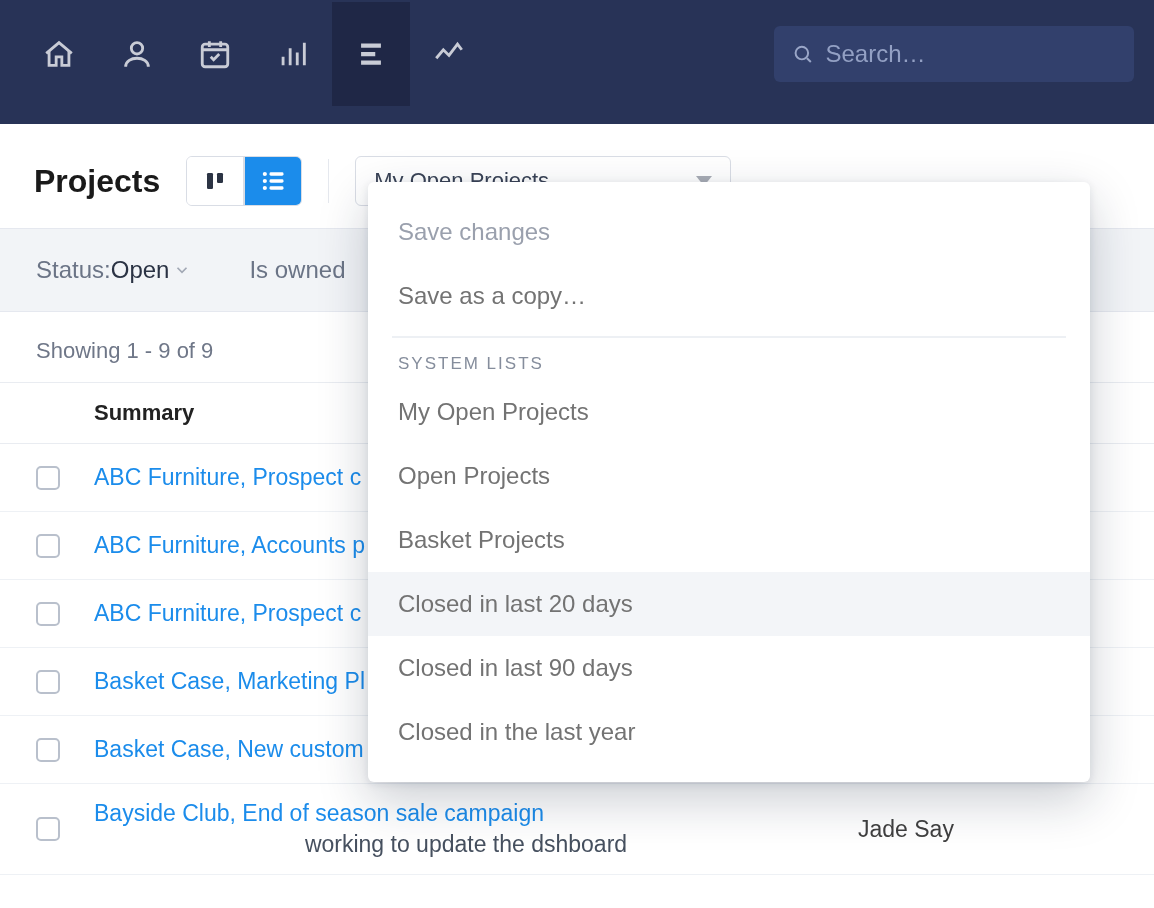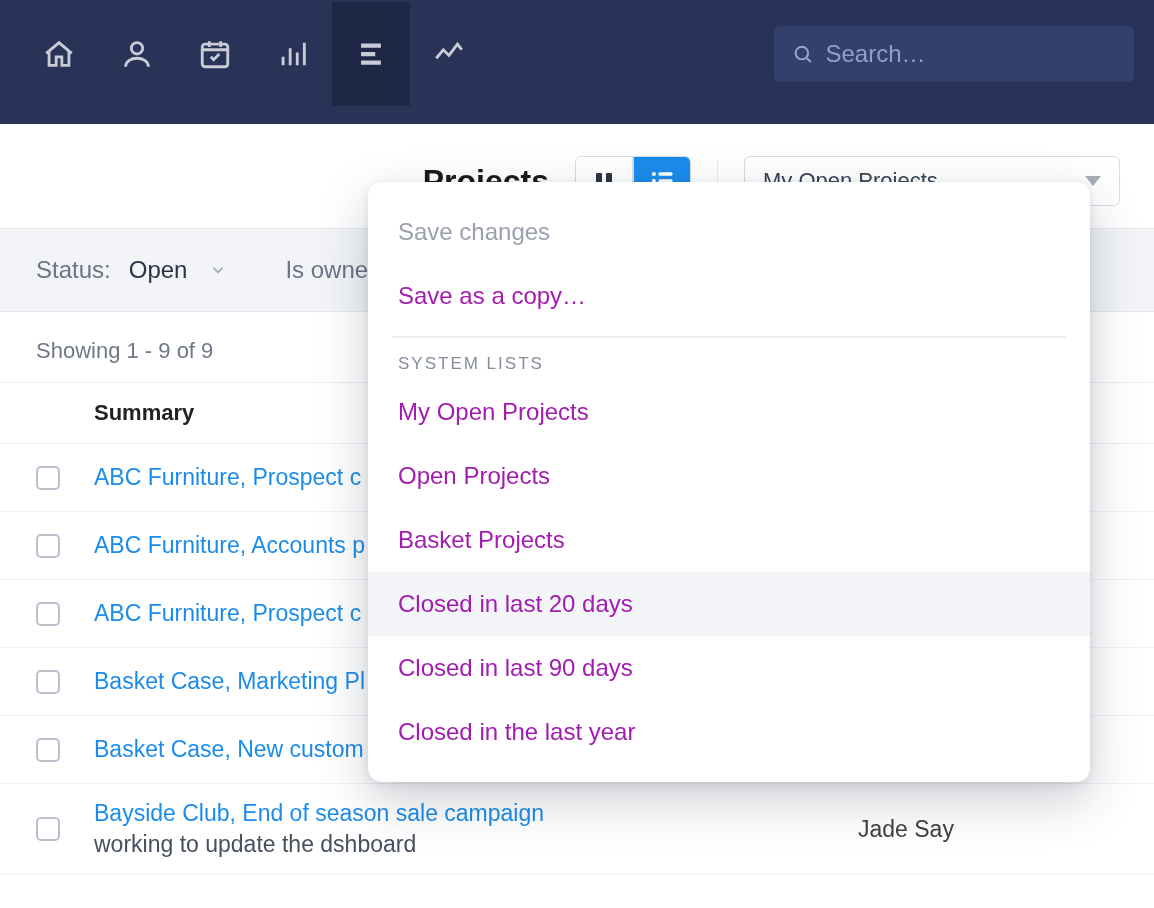--- a/index.html
+++ b/index.html
@@ -51,21 +51,20 @@
     width: 100%;
   }
   .search-box input::placeholder { color: #93a0c4; }
   .search-box svg { stroke: #9aa6c8; fill: none; stroke-width: 2.2; }
 
   .page-header {
     display: flex;
     align-items: center;
     padding: 32px 34px 22px 34px;
     gap: 26px;
-    justify-content: flex-end;
   }
   .page-title {
     font-size: 32px;
     font-weight: 700;
     color: #1a1a1a;
   }
   .view-toggle {
     display: flex;
     border: 1.5px solid #d9dde5;
     border-radius: 6px;
@@ -124,21 +123,21 @@
     display: flex;
     align-items: center;
     padding: 0 36px;
     gap: 58px;
     color: #6b7486;
     font-size: 24px;
   }
   .filter-chip {
     display: flex;
     align-items: center;
-    gap: 18px;
+    gap: 0;
   }
   .filter-chip .strong { color: #2b3344; font-weight: 500; }
   .chevron-sm {
     margin-left: 4px;
   }
 
   .results-meta {
     padding: 26px 36px 18px 36px;
     color: #6f7788;
     font-size: 22px;
@@ -169,44 +168,45 @@
   }
   .row-link {
     color: #1b8ceb;
     font-size: 23px;
     cursor: pointer;
   }
   .row .subtext {
     color: #46505f;
     font-size: 23px;
     margin-top: 4px;
+    text-align: center;
   }
   .row-body { flex: 1; padding-right: 20px; }
   .row-owner {
     width: 260px;
     font-size: 23px;
     color: #404040;
   }
 
   
   .dropdown {
     position: absolute;
     left: 368px;
     top: 182px;
     width: 722px;
     background: #fff;
-    border-radius: 14px;
+    border-radius: 6px;
     box-shadow: 0 18px 50px rgba(20,30,55,0.22), 0 2px 8px rgba(20,30,55,0.10);
     padding: 18px 0 18px 0;
     z-index: 100;
   }
   .dd-item {
     padding: 18px 30px;
     font-size: 24px;
-    color: #a21caf;
+    color: #737373;
     cursor: pointer;
   }
   .dd-item.disabled { color: #9aa0ad; cursor: default; }
   .dd-item.hover { background: #f3f5f8; }
   .dd-divider {
     height: 1.5px;
     background: #edf0f4;
     margin: 8px 24px 16px 24px;
   }
   .dd-heading {

